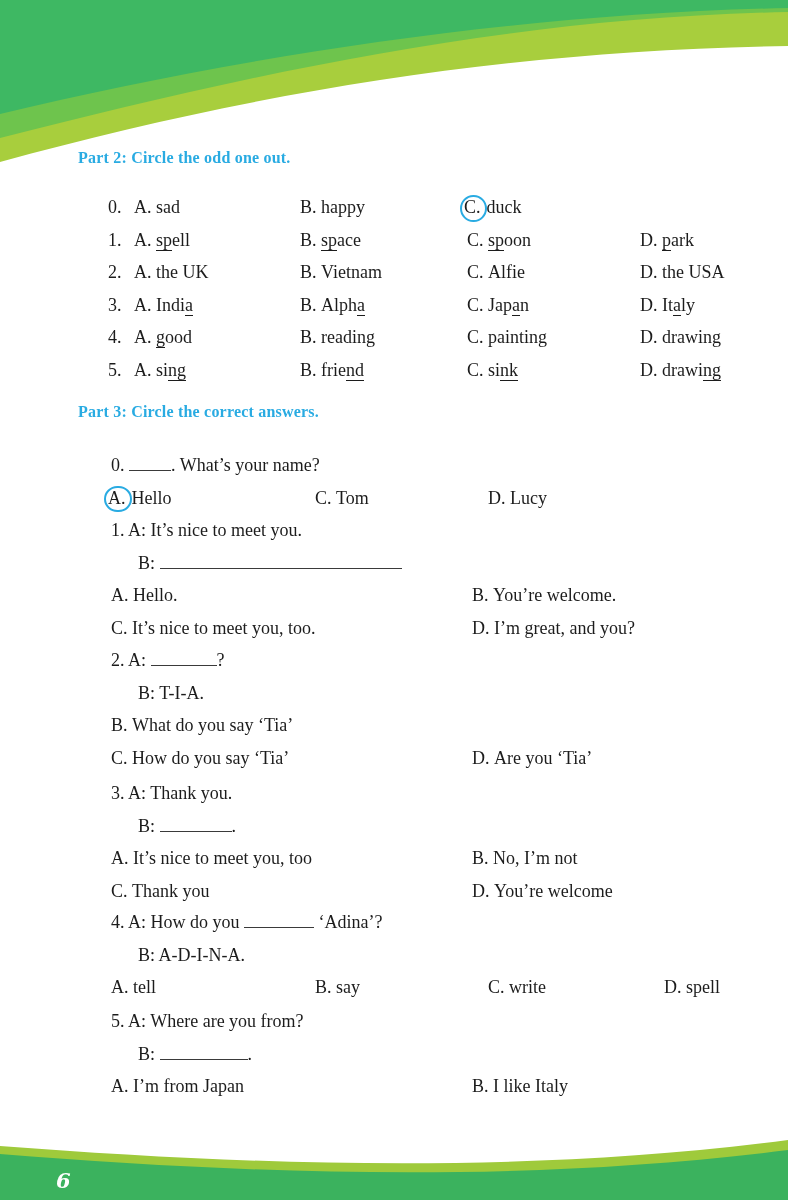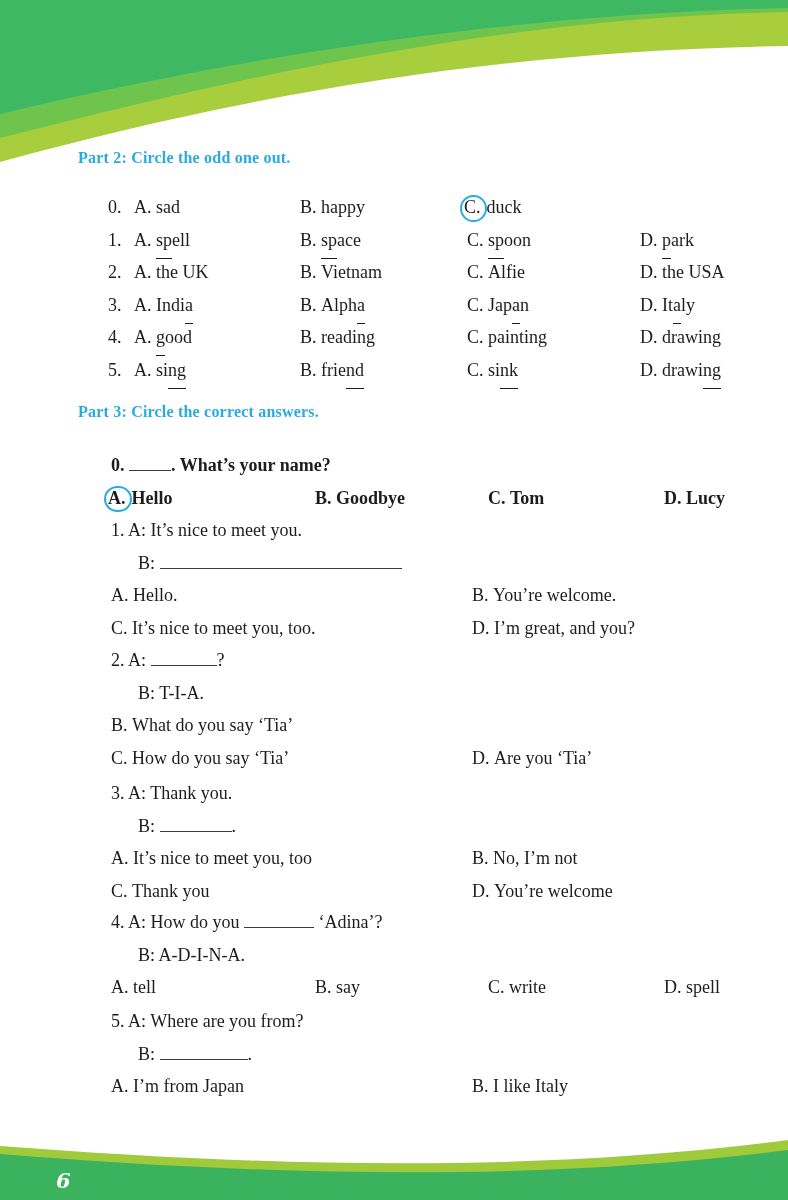--- a/index.html
+++ b/index.html
@@ -37,21 +37,21 @@
     font-size:18px;white-space:nowrap;
   }
   
   .q{position:absolute;left:111px;right:8px;}
   .line{height:32.5px;line-height:32.5px;font-size:18px;white-space:nowrap;}
   .indent{padding-left:27px;}
   .optrow{display:grid;height:32.5px;line-height:32.5px;font-size:18px;white-space:nowrap;}
   .optrow.two{grid-template-columns:361px auto;}
   .optrow.four{grid-template-columns:196px 165px 168px auto;gap:8px;}
   
-  .u{border-bottom:1.6px solid var(--ink);padding-bottom:8px;}
+  .u{border-bottom:1.6px solid var(--ink);padding-bottom:0;}
   .blank{
     display:inline-block;height:13px;vertical-align:baseline;
     border-bottom:1.7px solid #3a3a3a;
   }
   .circ{
     display:inline-block;line-height:1.05;
     border:2px solid var(--accent);border-radius:50%;
     padding:1px 4px 3px 2px;margin:-4px 0 -4px -7px;
   }
   .pgnum{
@@ -113,25 +113,24 @@
         <div><span>A.</span>&nbsp;<span>si</span><span class="u">ng</span></div>
         <div><span>B.</span>&nbsp;<span>frie</span><span class="u">nd</span></div>
         <div><span>C.</span>&nbsp;<span>si</span><span class="u">nk</span></div>
         <div><span>D.</span>&nbsp;<span>drawi</span><span class="u">ng</span></div>
       </div>
     </div>
 
   <h2 class="sec" id="p3-heading">Part 3: Circle the correct answers.</h2>
 
   <div id="p3-questions">
-      <div class="q" style="top: 449px; font-weight: bold;">
+      <div class="q" style="top: 449px;">
         <div class="line"><span>0. </span><span class="blank" style="width: 42px;"></span><span>. What’s your name?</span></div>
         <div class="optrow four">
           <div><span class="circ">A.</span><span>Hello</span></div>
-          <div><span>B.</span>&nbsp;<span>Goodbye</span></div>
           <div><span>C.</span>&nbsp;<span>Tom</span></div>
           <div><span>D.</span>&nbsp;<span>Lucy</span></div>
         </div>
       </div>
       <div class="q" style="top: 514px;">
         <div class="line"><span>1. A: It’s nice to meet you.</span></div>
         <div class="line indent"><span>B: </span><span class="blank" style="width: 242px;"></span></div>
         <div class="optrow two">
           <div><span>A.</span>&nbsp;<span>Hello.</span></div>
           <div><span>B.</span>&nbsp;<span>You’re welcome.</span></div>

